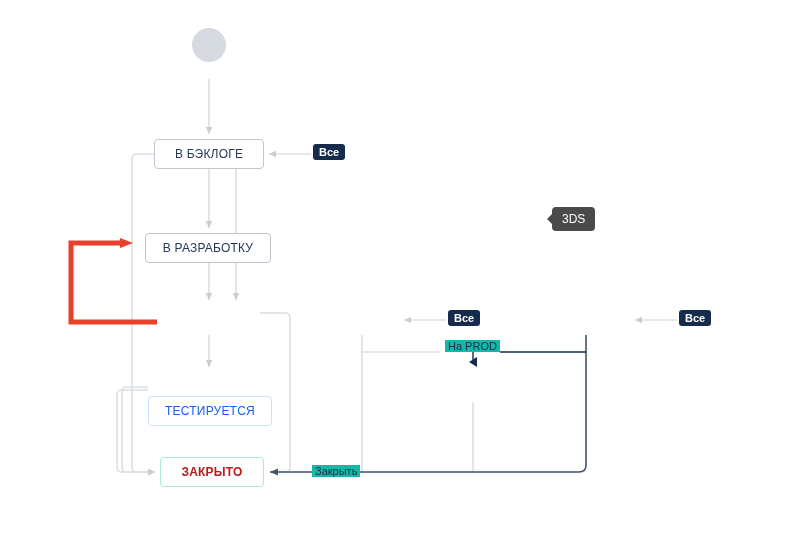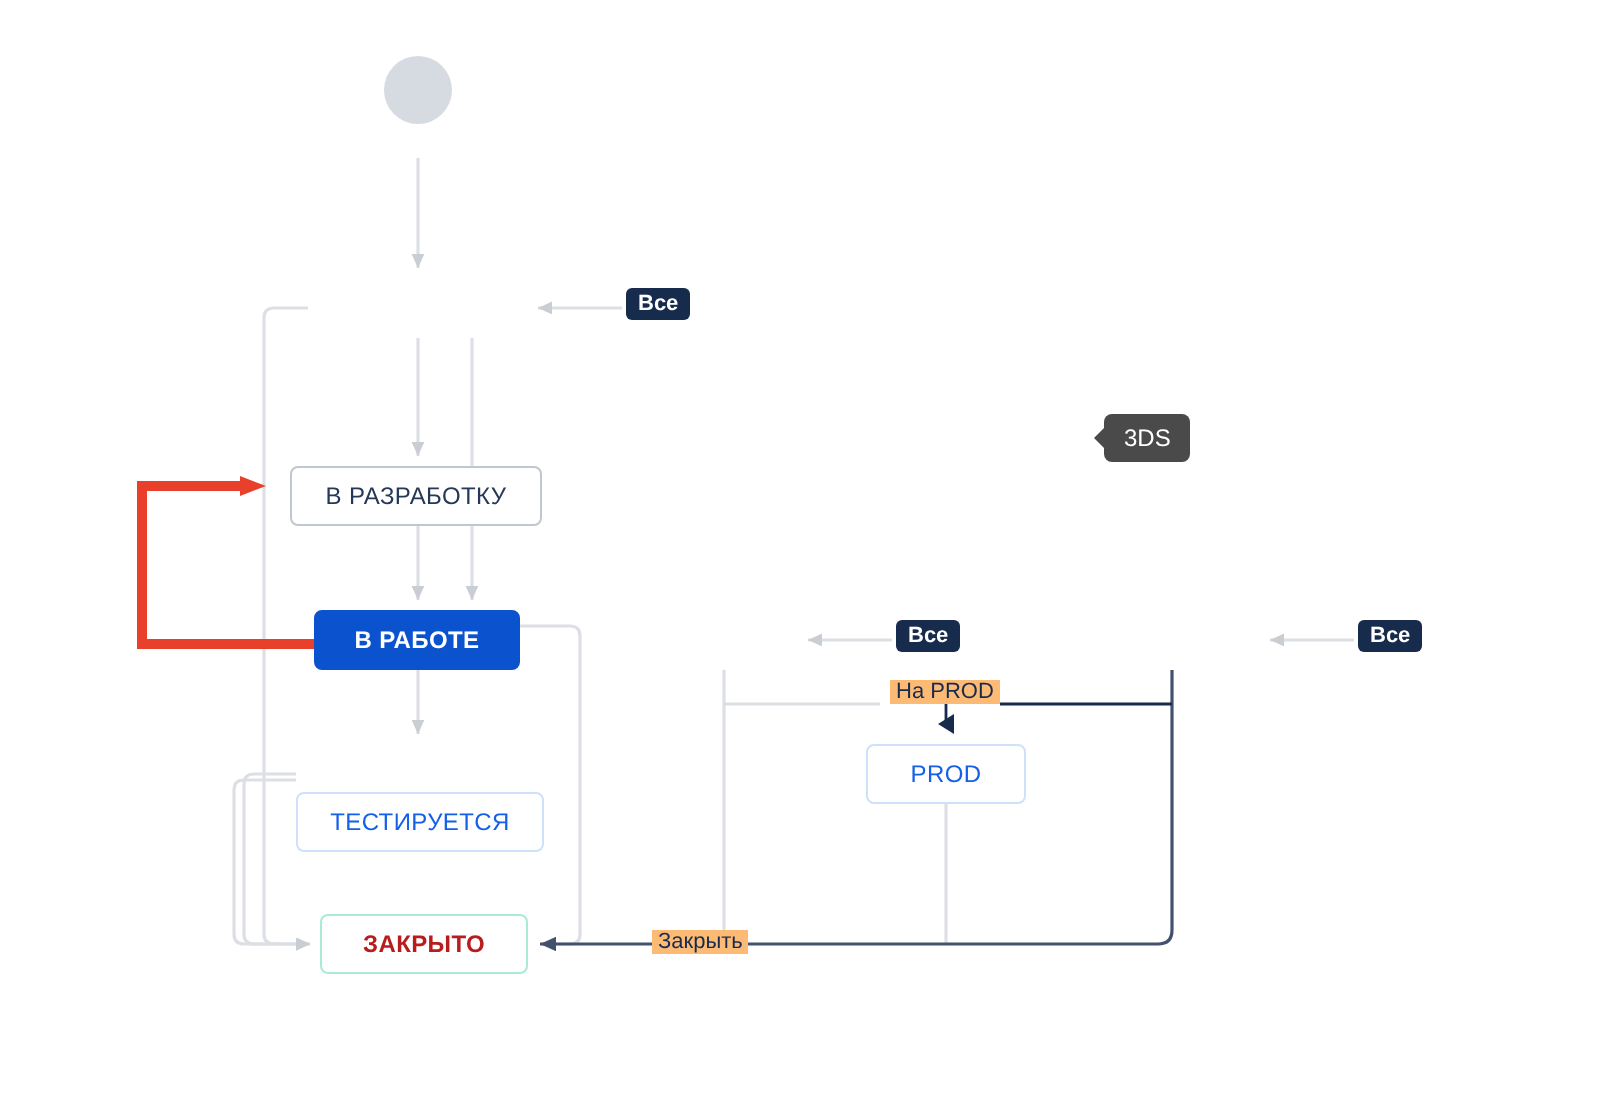--- a/index.html
+++ b/index.html
@@ -105,21 +105,21 @@
     margin-top: -5px;
     width: 0; height: 0;
     border-top: 5px solid transparent;
     border-bottom: 5px solid transparent;
     border-right: 5px solid #4a4a4a;
   }
   .edge-label {
     position: absolute;
     font-size: 11px;
     color: #172b4d;
-    background: #fdba74;
+    background: #14b8a6;
     padding: 0 3px;
     white-space: nowrap;
     user-select: none;
   }
 </style>
 </head>
 <body>
 
 <div id="canvas">
 
@@ -185,38 +185,37 @@
     </g>
 
     <g fill="none" stroke="#e8402a" stroke-width="5" stroke-linecap="butt">
 
       <path d="M157,322 L71,322 L71,243 L126,243" marker-end="url(#arrow-red)"></path>
     </g>
   </svg>
 
   <div class="start-circle" style="left:192px; top:28px;"></div>
 
+  <div class="node node-default" style="left:154px; top:139px; width:110px; height:30px;">В БЭКЛОГЕ</div>
 
   <div class="node node-default" style="left:145px; top:233px; width:126px; height:30px;">В РАЗРАБОТКУ</div>
 
-  <div class="node node-blue-solid" style="left:157px; top:305px; width:103px; height:30px;">В РАБОТЕ</div>
 
   <div class="node node-blue-outline" style="left:148px; top:372px; width:124px; height:30px;margin-top:24px;">ТЕСТИРУЕТСЯ</div>
 
   <div class="node node-green-outline" style="left:160px; top:457px; width:104px; height:30px;">ЗАКРЫТО</div>
 
 
-  <div class="node node-blue-outline" style="left:433px; top:372px; width:80px; height:30px;">PROD</div>
 
 
   <div class="badge" style="left:313px; top:144px;">Все</div>
 
   <div class="badge" style="left:448px; top:310px;">Все</div>
 
   <div class="badge" style="left:679px; top:310px;">Все</div>
 
   <div class="tooltip" style="left:552px; top:207px;">3DS</div>
 
   <div class="edge-label" style="left:445px; top:340px;">На PROD</div>
 
-  <div class="edge-label" style="left:326px; top:465px;text-align:right;">Закрыть</div>
+  <div class="edge-label" style="left:312px; top:465px;text-align:right;">Закрыть</div>
 
 </div>
 
 </body></html>

